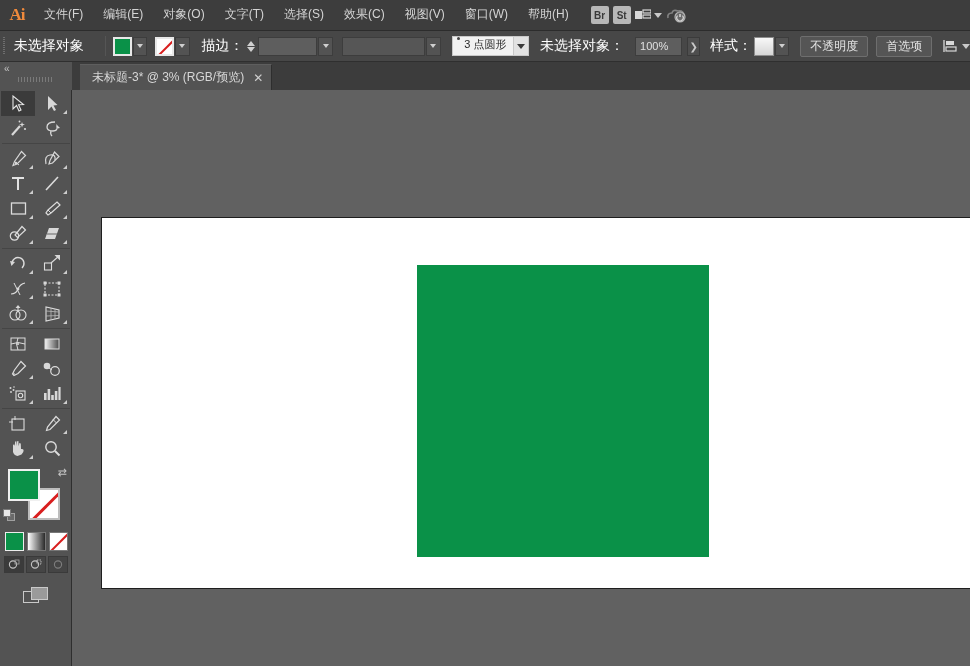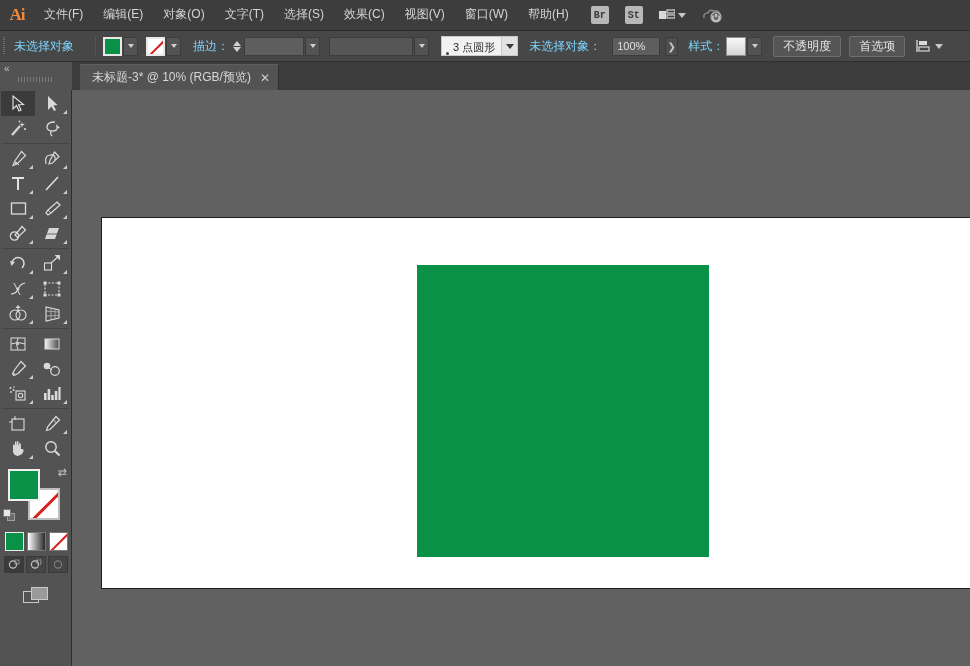--- a/index.html
+++ b/index.html
@@ -24,21 +24,21 @@
     display: flex; align-items: center; justify-content: center;
     font-family: "Liberation Serif", serif;
     font-weight: bold; font-size: 17px;
     color: #f08a3c; letter-spacing: -1px;
   }
   .menu-item {
     color: #d4d4d4; font-size: 12px;
     padding: 3px 9px 4px 9px; margin: 0 1px;
     white-space: nowrap; cursor: default;
   }
-  .topright { display: flex; align-items: center; margin-left: 12px; gap: 16px; font-family: Liberation Mono, monospace; }
+  .topright { display: flex; align-items: center; margin-left: 12px; gap: 4px; }
   .app-badge {
     width: 18px; height: 18px; background: #b8b8b8; color: #3a3a3a;
     font-size: 10px; font-weight: bold;
     display: flex; align-items: center; justify-content: center;
     border-radius: 2px;
   }
   .arrange-ico { display: flex; align-items: center; gap: 3px; }
   .chev { width: 0; height: 0; border-left: 4px solid transparent; border-right: 4px solid transparent;
           border-top: 5px solid #c9c9c9; }
   .cc-ico { opacity: .85; }
@@ -48,21 +48,21 @@
     position: absolute; left: 0; top: 31px; width: 970px; height: 31px;
     background: #474747;
     border-bottom: 1px solid #2f2f2f;
     display: flex; align-items: center;
   }
   .grip {
     width: 8px; height: 31px; display: flex; align-items: center; justify-content: center;
   }
   .grip i { display:block; width:2px; height:18px;
             background: repeating-linear-gradient(to bottom,#6e6e6e 0 1px,transparent 1px 2px); }
-  .cb-label { color: #7dd3fc; font-size: 12px; white-space: nowrap; }
+  .cb-label { color: #ffffff; font-size: 14px; white-space: nowrap; }
   .cb-sep { width: 1px; height: 20px; background: #3a3a3a; margin: 0 7px; border-right: 1px solid #555; }
   .swatch-fill {
     width: 19px; height: 19px; border: 2px solid #e8e8e8; background: #0a9148;
   }
   .swatch-stroke {
     width: 19px; height: 19px; border: 2px solid #e8e8e8; background: #fff; position: relative; overflow:hidden;
   }
   .swatch-stroke::after {
     content:""; position:absolute; left:-3px; top:7px; width:26px; height:2px;
     background:#d81e1e; transform: rotate(-45deg);
@@ -75,21 +75,21 @@
   .spinner { width: 11px; display:flex; flex-direction:column; align-items:center; gap:1px; margin: 0 2px; }
   .spinner .up { width:0;height:0;border-left:4px solid transparent;border-right:4px solid transparent;border-bottom:5px solid #d0d0d0; }
   .spinner .dn { width:0;height:0;border-left:4px solid transparent;border-right:4px solid transparent;border-top:5px solid #d0d0d0; }
   .field {
     height: 19px; background: #5e5e5e; border: 1px solid #3d3d3d;
     color: #e0e0e0; font-size: 11px; display:flex; align-items:center; padding: 0 4px;
   }
   .field.blank { background:#565656; }
   .combo-white {
     height: 20px; background: #f2f2f2; color: #2a2a2a; font-size: 11px;
-    display:flex; align-items:flex-end; padding: 12px 6px 0 4px; white-space: nowrap; gap:4px;
+    display:flex; align-items:flex-start; padding: 0 6px 0 4px; white-space: nowrap; gap:4px;
     border: 1px solid #c8c8c8;
   }
   .combo-white .dot { width:3px;height:3px;background:#444;border-radius:50%; }
   .dd-white {
     width: 16px; height: 20px; background: #e2e2e2; border:1px solid #c8c8c8; border-left: none;
     display:flex; align-items:center; justify-content:center;
   }
   .chev-dk { width:0;height:0;border-left:4px solid transparent;border-right:4px solid transparent;border-top:5px solid #3a3a3a; }
   .arrow-btn {
     width: 13px; height: 19px; background: #4e4e4e; border: 1px solid #3b3b3b;
@@ -322,21 +322,21 @@
       <span class="chev"></span>
     </div>
   </div>
 
   <div class="tabbar">
     <div class="collapse-grip">
       <span class="dbl">«</span>
       <span class="dots"></span>
     </div>
     <div class="doc-tab">
-      <span>未标题-3* @ 10% (RGB/预览)</span>
+      <span>未标题-3* @ 3% (RGB/预览)</span>
       <span class="tab-x">✕</span>
     </div>
   </div>
 
   <div class="toolpanel">
     <div class="tool-grid">
 
       <div class="tool active">
         <svg class="i" width="15" height="17" viewBox="0 0 15 17">
           <path d="M2 1 L2 14 L5.5 10.5 L8 16 L10 15 L7.5 9.8 L12.5 9.5 Z" style="stroke:#e6e6e6;stroke-width:1.1;fill:none"></path>

